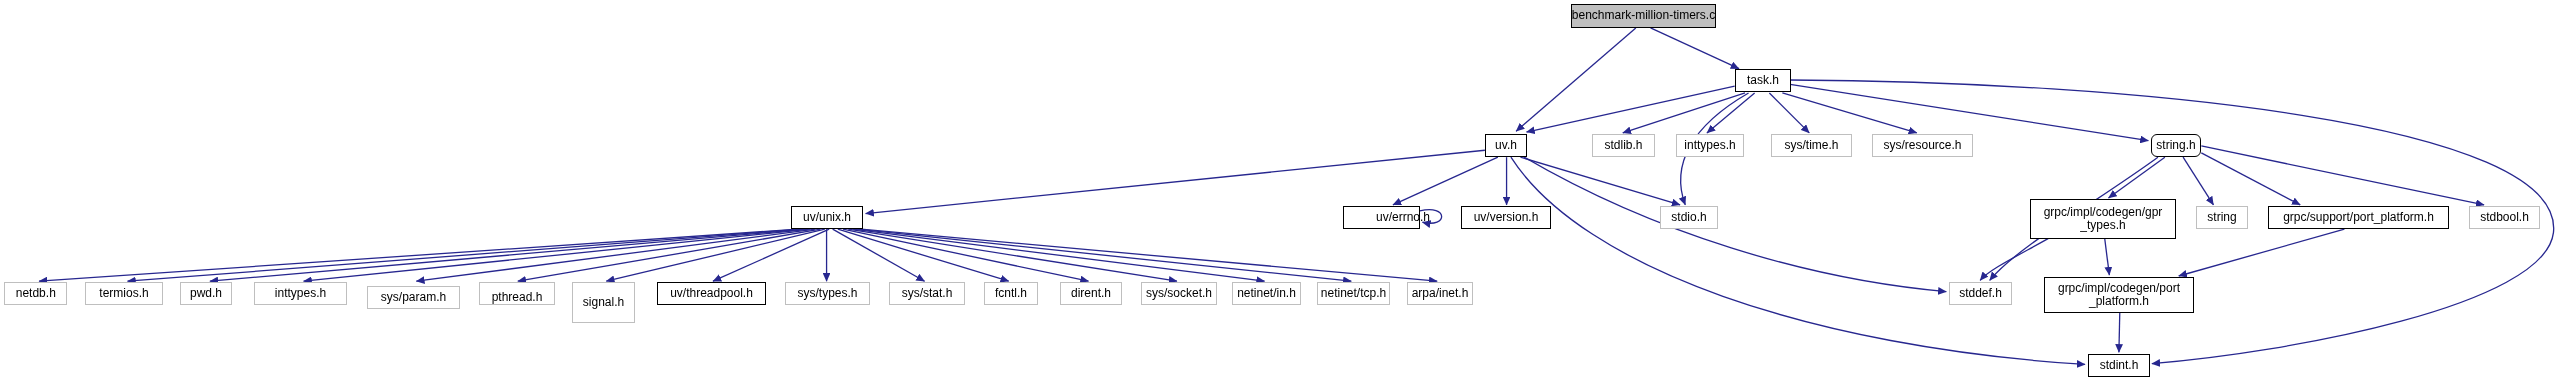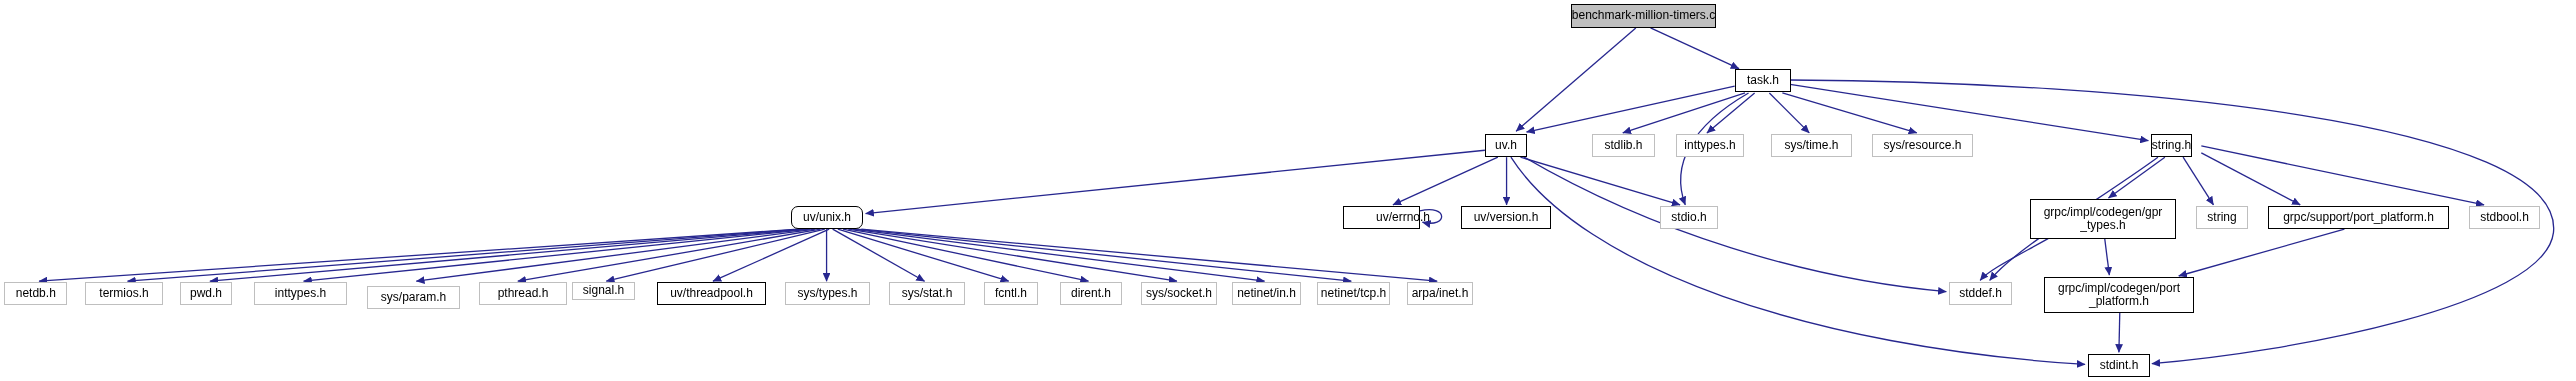--- a/index.html
+++ b/index.html
@@ -98,24 +98,24 @@
       </div>
       <div class="node ext" style="left: 1676px; top: 134px; width: 68px; height: 23.4px;">
         <span>inttypes.h</span>
       </div>
       <div class="node ext" style="left: 1771px; top: 134px; width: 81px; height: 23.4px;">
         <span>sys/time.h</span>
       </div>
       <div class="node ext" style="left: 1872px; top: 134px; width: 101px; height: 23.4px;">
         <span>sys/resource.h</span>
       </div>
-      <div class="node doc" style="left: 2151px; top: 134px; width: 41px; height: 23.4px;">
+      <div class="node doc" style="left: 2151px; top: 134px; width: 50px; height: 23.4px; border-radius: 6px;">
         <span>string.h</span>
       </div>
-      <div class="node doc" style="left: 791px; top: 206px; width: 72px; height: 23.4px; border-radius: 7px;">
+      <div class="node doc" style="left: 791px; top: 206px; width: 72px; height: 23.4px;">
         <span>uv/unix.h</span>
       </div>
       <div class="node doc" style="left: 1343px; top: 206px; width: 77px; height: 23.4px; padding-left: 43px;">
         <span>uv/errno.h</span>
       </div>
       <div class="node doc" style="left: 1461px; top: 206px; width: 90px; height: 23.4px; text-align: right;">
         <span>uv/version.h</span>
       </div>
       <div class="node ext" style="left: 1660px; top: 206px; width: 58px; height: 23.4px;">
         <span>stdio.h</span>
@@ -141,24 +141,24 @@
       </div>
       <div class="node ext" style="left: 180px; top: 282px; width: 52px; height: 23.4px;">
         <span>pwd.h</span>
       </div>
       <div class="node ext" style="left: 254px; top: 282px; width: 93px; height: 23.4px;">
         <span>inttypes.h</span>
       </div>
       <div class="node ext" style="left: 367px; top: 286px; width: 93px; height: 23.4px;">
         <span>sys/param.h</span>
       </div>
-      <div class="node ext" style="left: 479px; top: 282px; width: 88px; height: 23.4px;">
+      <div class="node ext" style="left: 479px; top: 282px; width: 76px; height: 23.4px; justify-content: flex-end;">
         <span>pthread.h</span>
       </div>
-      <div class="node ext" style="left: 572px; top: 282px; width: 63px; height: 18px;">
+      <div class="node ext" style="left: 572px; top: 282px; width: 63px; height: 41px;">
         <span>signal.h</span>
       </div>
       <div class="node doc" style="left: 657px; top: 282px; width: 109px; height: 23.4px;">
         <span>uv/threadpool.h</span>
       </div>
       <div class="node ext" style="left: 785px; top: 282px; width: 85px; height: 23.4px;">
         <span>sys/types.h</span>
       </div>
       <div class="node ext" style="left: 889px; top: 282px; width: 76px; height: 23.4px;">
         <span>sys/stat.h</span>

